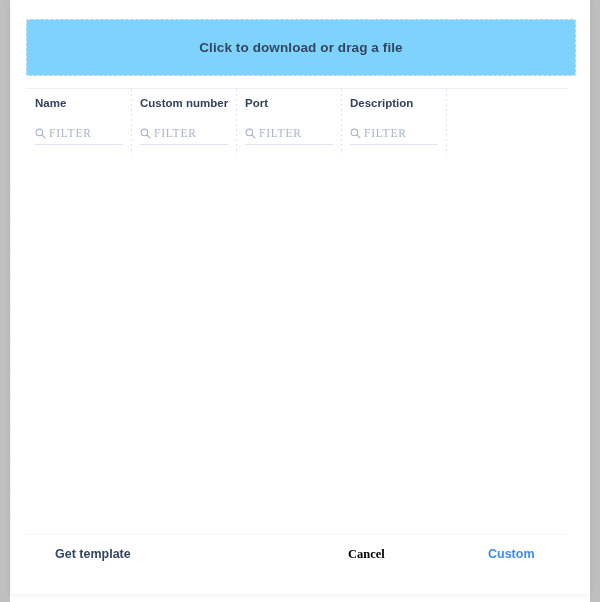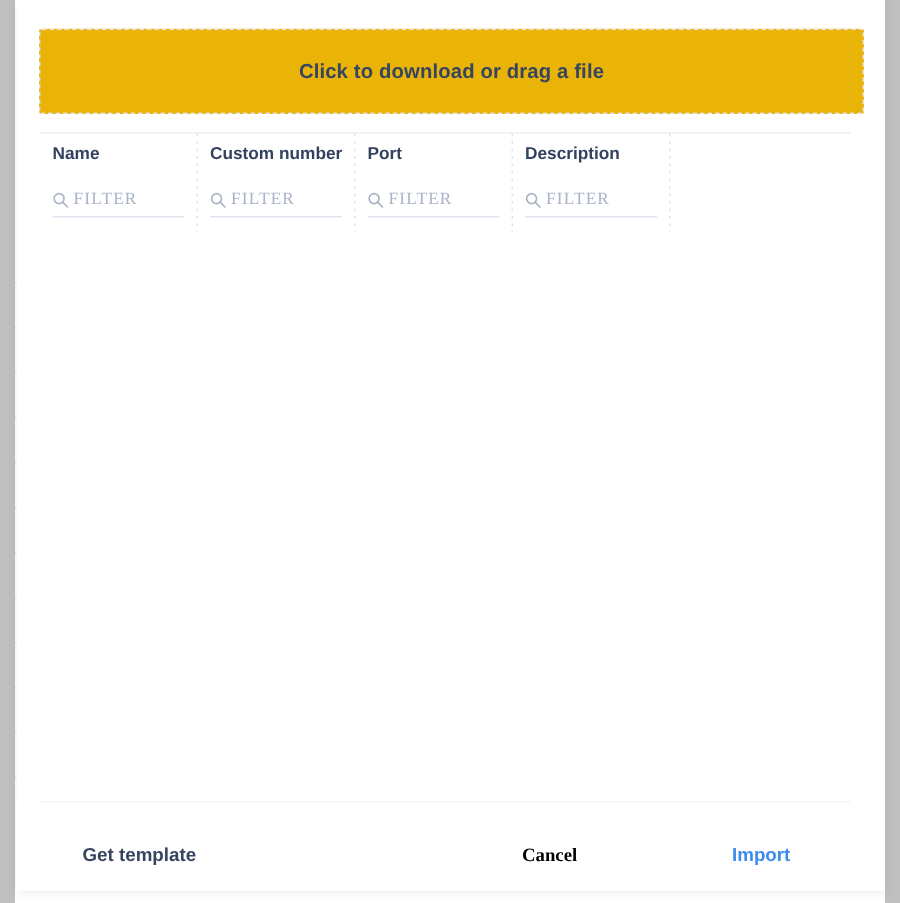--- a/index.html
+++ b/index.html
@@ -60,21 +60,21 @@
     left: 15px;
     top: 19px;
     width: 548px;
     height: 55px;
     border: 1px dashed #e1e8f4;
     border-radius: 2px;
     display: flex;
     align-items: center;
     justify-content: center;
     cursor: pointer;
-    background: #eab308;
+    background: #7dd3fc;
   }
   .dropzone-label {
     font-size: 13.5px;
     font-weight: bold;
     color: #36455f;
     letter-spacing: 0.1px;
   }
 
   
   .table-wrap {
@@ -180,21 +180,21 @@
   .footer {
     position: absolute;
     left: 0;
     top: 535px;
     width: 579px;
     height: 59px;
     background: #ffffff;
   }
   .btn {
     position: absolute;
-    top: 24px;
+    top: 8px;
     font-size: 12.5px;
     font-weight: bold;
     cursor: pointer;
     white-space: nowrap;
     background: none;
     border: none;
     padding: 4px 2px;
     font-family: "Liberation Sans", sans-serif;
   }
   .btn-get-template { left: 42px;  color: #36455f; }
@@ -289,16 +289,16 @@
       <div class="col col-extra"></div>
     </div>
 
     <div class="table-body"></div>
   </div>
 
   <div class="footer-rule"></div>
   <div class="footer">
     <button class="btn btn-get-template">Get template</button>
     <button class="btn btn-cancel">Cancel</button>
-    <button class="btn btn-import">Import</button>
+    <button class="btn btn-import">Custom</button>
   </div>
 
 </div>
 
 </body></html>

